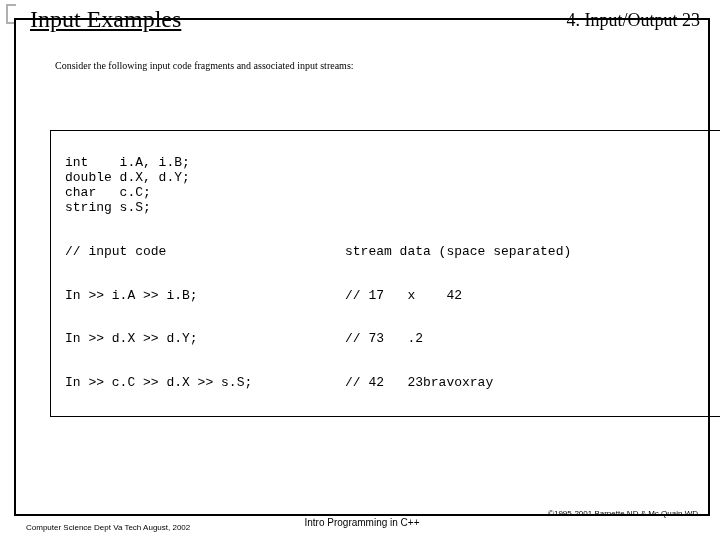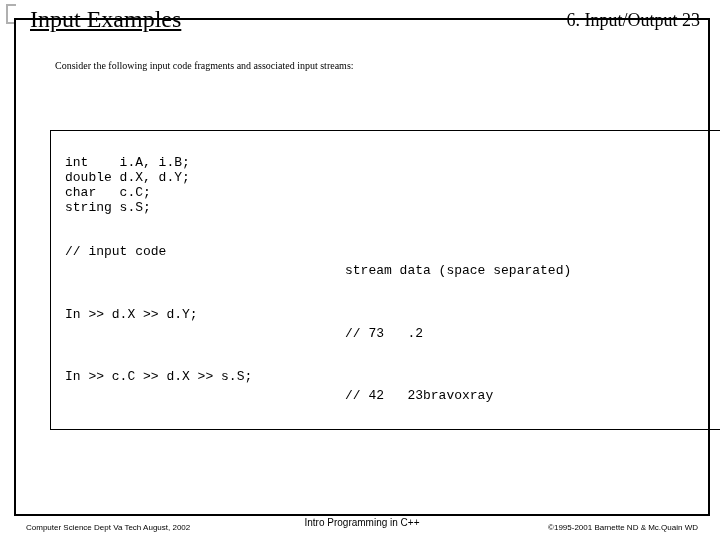--- a/index.html
+++ b/index.html
@@ -58,62 +58,63 @@
     font-family: "Courier New", monospace;
     font-size: 13px;
     line-height: 1.15;
     white-space: pre;
   }
   .codebox .row {
     margin-bottom: 14px;
   }
   .codebox .row:last-child { margin-bottom: 6px; }
   .col1 { display: inline-block; width: 280px; vertical-align: top; }
-  .col2 { display: inline-block; vertical-align: top; margin-top: 19px; }
+  .col2 { display: inline-block; vertical-align: top; }
   .footer {
     position: absolute;
     left: 14px;
     bottom: 8px;
     width: 696px;
     font-family: Arial, sans-serif;
     font-size: 8px;
   }
   .footer .l { position: absolute; left: 12px; bottom: 0; }
   .footer .c { position: absolute; left: 0; right: 0; text-align: center; bottom: 4px; font-size: 10px;}
-  .footer .r { position: absolute; right: 12px; bottom: 0; }
+  .footer .r { position: absolute; right: 12px; bottom: 14px; }
 
   
   .icon-box {
     position: absolute;
     left: 6px;
     top: 4px;
     width: 20px;
     height: 20px;
     border: 2px solid #b0b0b0;
     background: #fff;
   }
 </style>
 </head>
 <body>
 
 <div class="icon-box"></div>
 <div class="header-gap"></div>
 <div class="page"></div>
 
 <div class="title">Input Examples</div>
-<div class="chapter">6. Input/Output  23</div>
+<div class="chapter">4. Input/Output  23</div>
 
 <div class="intro">Consider the following input code fragments and associated input streams:</div>
 
 <div class="codebox">
 <div class="row"><span class="col1">int    i.A, i.B;
 double d.X, d.Y;
 char   c.C;
 string s.S;</span></div>
 <div class="row"><span class="col1">// input code</span><span class="col2">stream data (space separated)</span></div>
+<div class="row"><span class="col1">In &gt;&gt; i.A &gt;&gt; i.B;</span><span class="col2">// 17   x    42</span></div>
 <div class="row"><span class="col1">In &gt;&gt; d.X &gt;&gt; d.Y;</span><span class="col2">// 73   .2</span></div>
 <div class="row"><span class="col1">In &gt;&gt; c.C &gt;&gt; d.X &gt;&gt; s.S;</span><span class="col2">// 42   23bravoxray</span></div>
 </div>
 
 <div class="footer">
   <span class="l">Computer Science Dept Va Tech  August, 2002</span>
   <span class="c">Intro Programming in C++</span>
   <span class="r">©1995-2001  Barnette ND &amp; Mc.Quain WD</span>
 </div>
 

